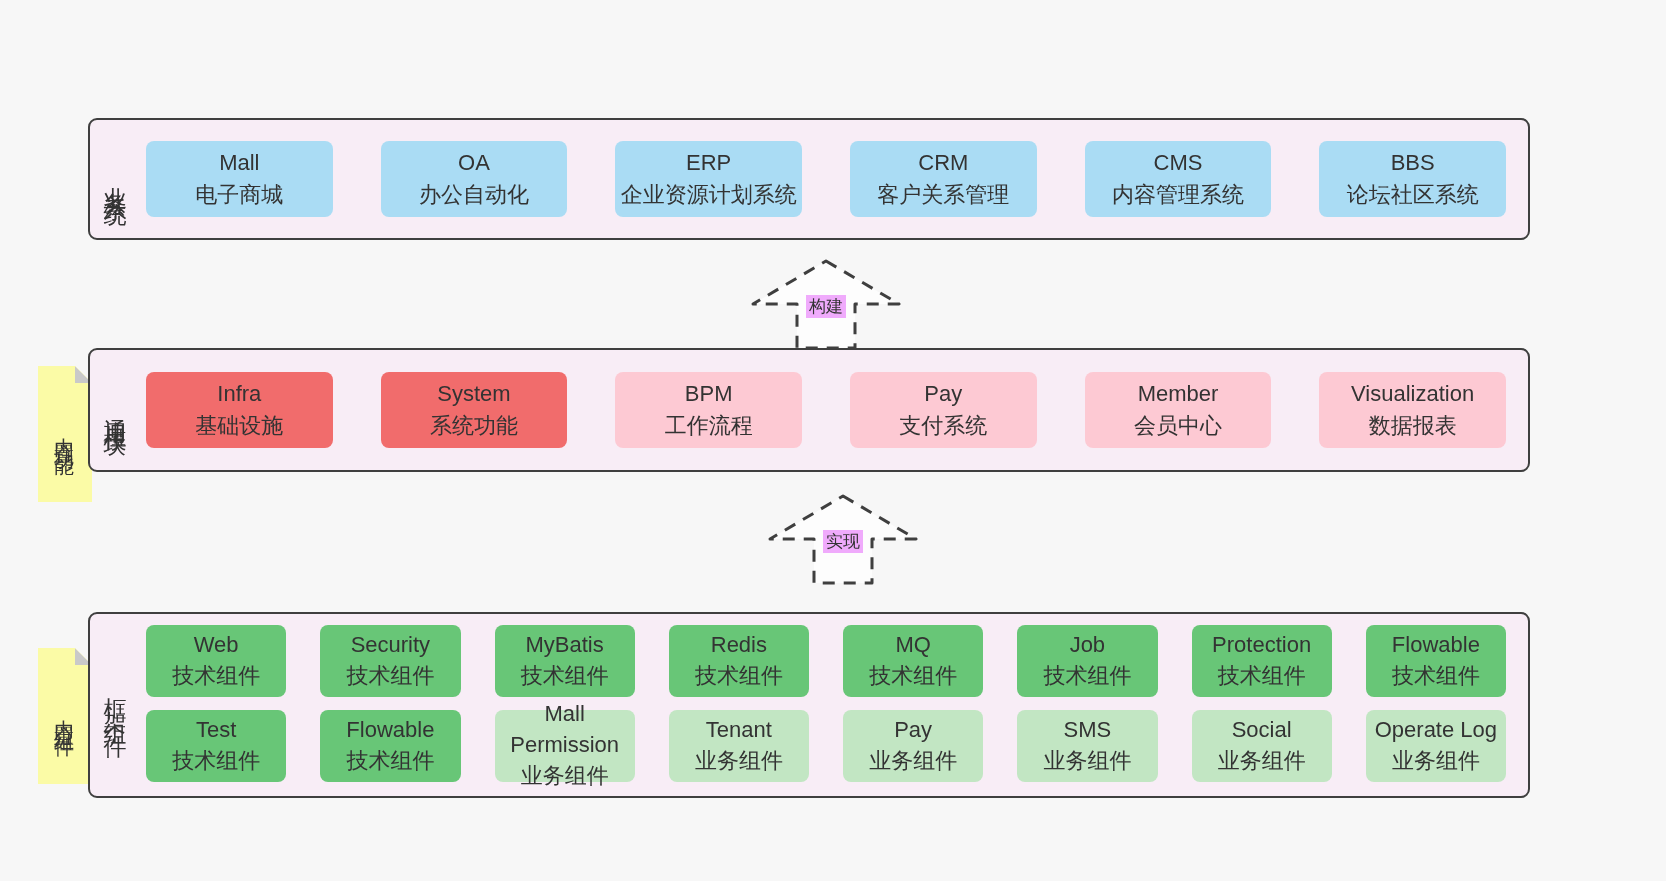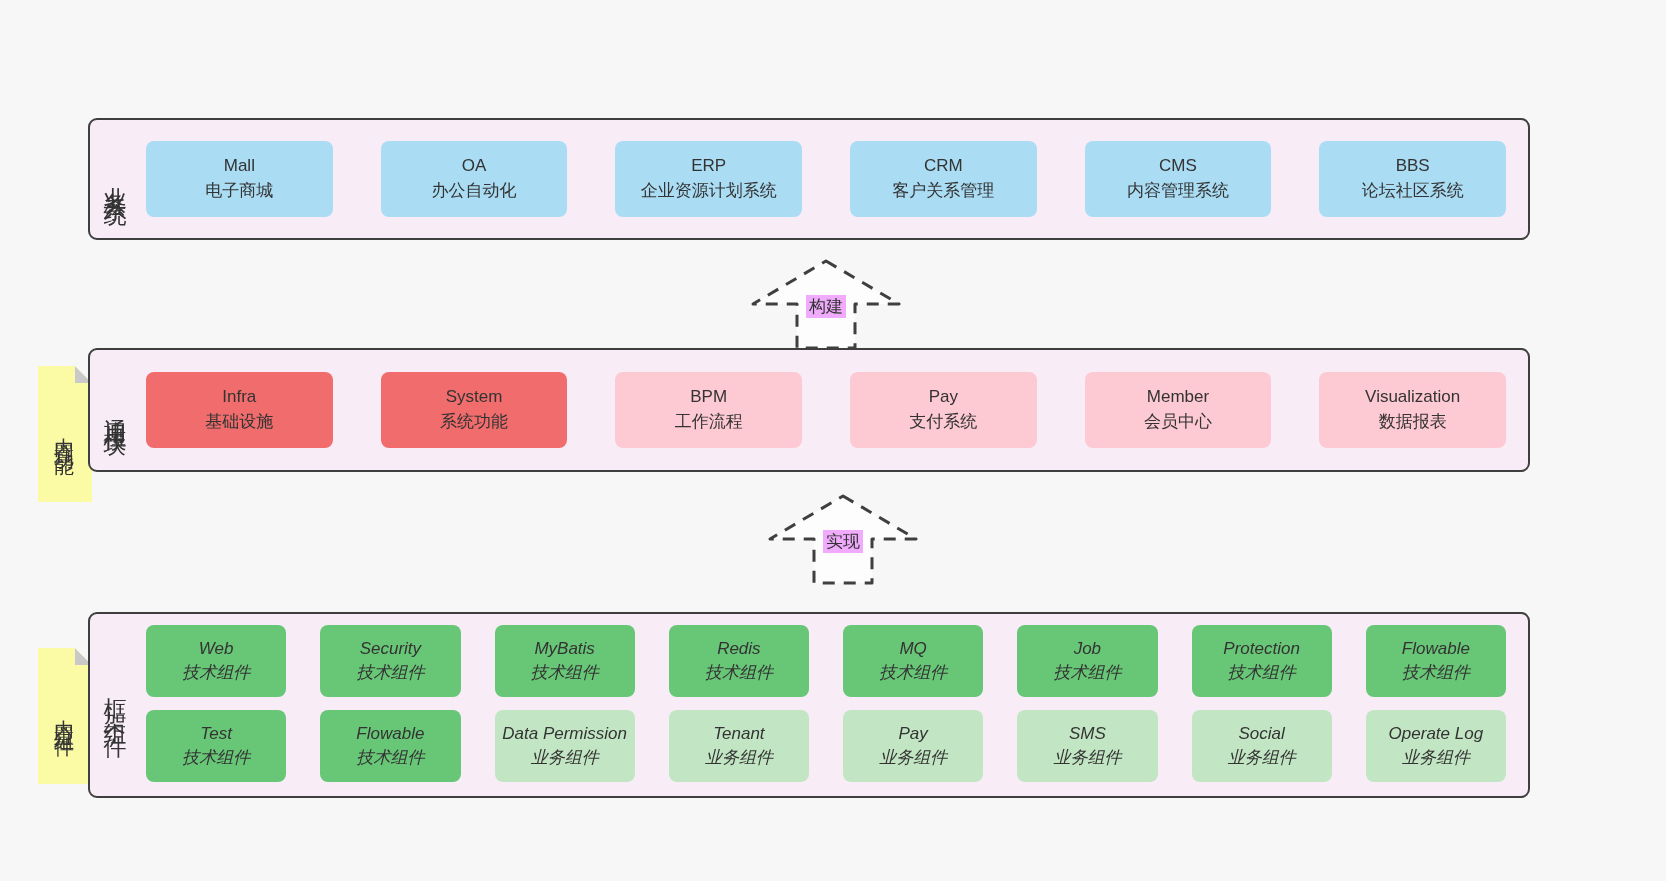--- a/index.html
+++ b/index.html
@@ -20,24 +20,24 @@
   .layer-business{top:118px;height:122px;}
   .layer-modules{top:348px;height:124px;}
   .layer-components{top:612px;height:186px;}
   .layer-label{width:52px;display:flex;align-items:center;justify-content:center;
          writing-mode:vertical-rl;text-orientation:upright;font-size:23px;letter-spacing:5px;color:#333;}
   .layer-components .layer-label{letter-spacing:13px;}
 
   .boxes6{flex:1;display:grid;grid-template-columns:repeat(6,1fr);column-gap:48px;
          align-items:center;padding:0 22px 0 4px;}
   .boxes8{flex:1;display:grid;grid-template-columns:repeat(8,1fr);column-gap:34px;row-gap:13px;
-         align-content:center;padding:0 22px 4px 4px;font-style:italic;}
+         align-content:center;padding:0 22px 4px 4px;}
 
   .box{height:76px;border-radius:8px;display:flex;flex-direction:column;align-items:center;
-       justify-content:center;text-align:center;font-size:17px;line-height:1.45;padding:2px 4px;box-sizing:border-box;}
+       justify-content:center;text-align:center;font-size:22px;line-height:1.45;padding:2px 4px;box-sizing:border-box;}
   .boxes8 .box{height:72px;line-height:1.4;}
   .blue{background:#aadcf4;}
   .red{background:#f16c6c;}
   .pink{background:#fdc9d3;}
   .green{background:#68c677;}
   .lgreen{background:#c2e6c3;}
 
   
   .arrow{position:absolute;width:150px;height:92px;}
   .arrow-1{left:751px;top:259px;}
@@ -172,21 +172,21 @@
 
       <div class="box green">
         <div>Test</div>
         <div>技术组件</div>
       </div>
       <div class="box green">
         <div>Flowable</div>
         <div>技术组件</div>
       </div>
       <div class="box lgreen">
-        <div>Data Permission</div>
+        <div>Mall Permission</div>
         <div>业务组件</div>
       </div>
       <div class="box lgreen">
         <div>Tenant</div>
         <div>业务组件</div>
       </div>
       <div class="box lgreen">
         <div>Pay</div>
         <div>业务组件</div>
       </div>

